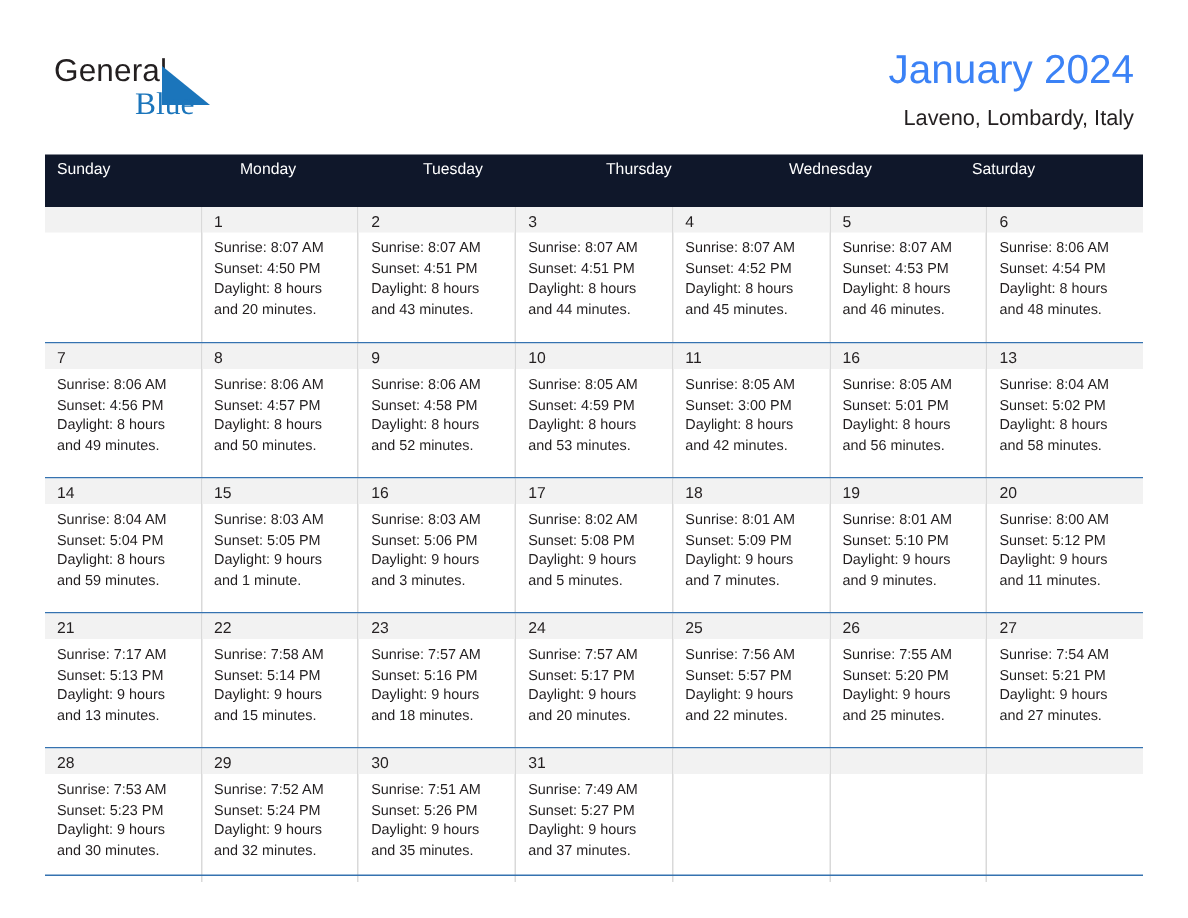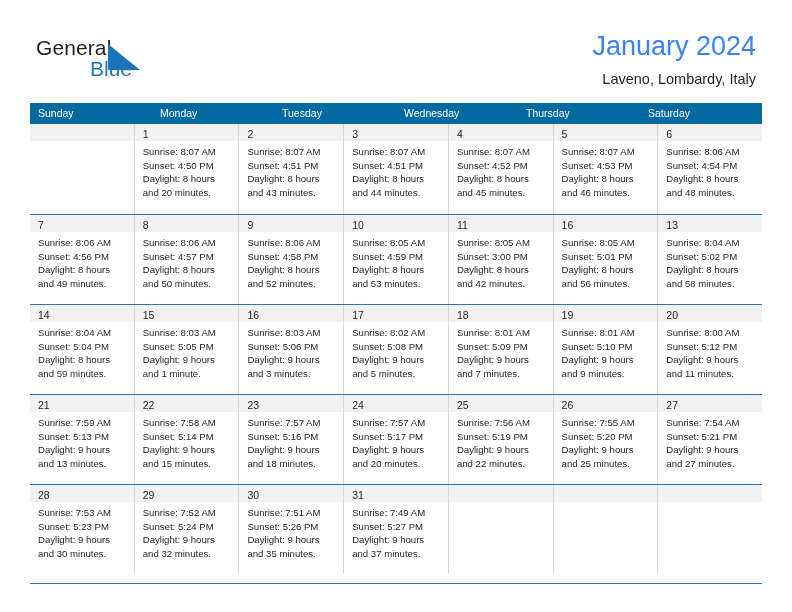--- a/index.html
+++ b/index.html
@@ -44,21 +44,21 @@
     letter-spacing: .1px;
     color: #231f20;
     font-family: "Liberation Sans", sans-serif;
   }
   .logo-blue {
     position: absolute;
     left: 54px;
     top: 21px;
     font-size: 21px;
     color: #1b75bb;
-    font-family: Liberation Sans, sans-serif;
+    font-family: Liberation Serif, serif;
   }
   .logo-tri {
     position: absolute;
     left: 72px;
     top: 8px;
     width: 32px;
     height: 26px;
   }
 
   .title-block {
@@ -84,22 +84,22 @@
 
   
   .calendar {
     position: absolute;
     left: 30px;
     top: 103px;
     width: 732px;
   }
   .dow-row {
     display: flex;
-    background: #0369a1;
-    height: 21px;
+    background: #0f172a;
+    height: 35px;
   }
   .dow {
     flex: 1 1 0;
     color: #ffffff;
     font-size: 10.5px;
     line-height: 21px;
     padding-left: 8px;
     box-sizing: border-box;
     white-space: nowrap;
   }
@@ -174,22 +174,22 @@
       <div class="cal-subtitle">Laveno, Lombardy, Italy</div>
     </div>
 
   </div>
 
   <div class="calendar">
     <div class="dow-row" id="dow-row">
         <div class="dow">Sunday</div>
         <div class="dow">Monday</div>
         <div class="dow">Tuesday</div>
+        <div class="dow">Thursday</div>
         <div class="dow">Wednesday</div>
-        <div class="dow">Thursday</div>
         <div class="dow">Saturday</div>
       </div>
     <div id="weeks-container">
         <div class="week">
           <div class="cell empty">
             <div class="daynum-band"><span class="daynum"></span></div>
             <div class="cell-body"></div>
           </div>
           <div class="cell">
             <div class="daynum-band"><span class="daynum">1</span></div>
@@ -373,21 +373,21 @@
               <div class="cell-line">Sunset: 5:12 PM</div>
               <div class="cell-line">Daylight: 9 hours</div>
               <div class="cell-line">and 11 minutes.</div>
             </div>
           </div>
         </div>
         <div class="week">
           <div class="cell">
             <div class="daynum-band"><span class="daynum">21</span></div>
             <div class="cell-body">
-              <div class="cell-line">Sunrise: 7:59 AM</div>
+              <div class="cell-line">Sunrise: 7:17 AM</div>
               <div class="cell-line">Sunset: 5:13 PM</div>
               <div class="cell-line">Daylight: 9 hours</div>
               <div class="cell-line">and 13 minutes.</div>
             </div>
           </div>
           <div class="cell">
             <div class="daynum-band"><span class="daynum">22</span></div>
             <div class="cell-body">
               <div class="cell-line">Sunrise: 7:58 AM</div>
               <div class="cell-line">Sunset: 5:14 PM</div>
@@ -410,21 +410,21 @@
               <div class="cell-line">Sunrise: 7:57 AM</div>
               <div class="cell-line">Sunset: 5:17 PM</div>
               <div class="cell-line">Daylight: 9 hours</div>
               <div class="cell-line">and 20 minutes.</div>
             </div>
           </div>
           <div class="cell">
             <div class="daynum-band"><span class="daynum">25</span></div>
             <div class="cell-body">
               <div class="cell-line">Sunrise: 7:56 AM</div>
-              <div class="cell-line">Sunset: 5:19 PM</div>
+              <div class="cell-line">Sunset: 5:57 PM</div>
               <div class="cell-line">Daylight: 9 hours</div>
               <div class="cell-line">and 22 minutes.</div>
             </div>
           </div>
           <div class="cell">
             <div class="daynum-band"><span class="daynum">26</span></div>
             <div class="cell-body">
               <div class="cell-line">Sunrise: 7:55 AM</div>
               <div class="cell-line">Sunset: 5:20 PM</div>
               <div class="cell-line">Daylight: 9 hours</div>

